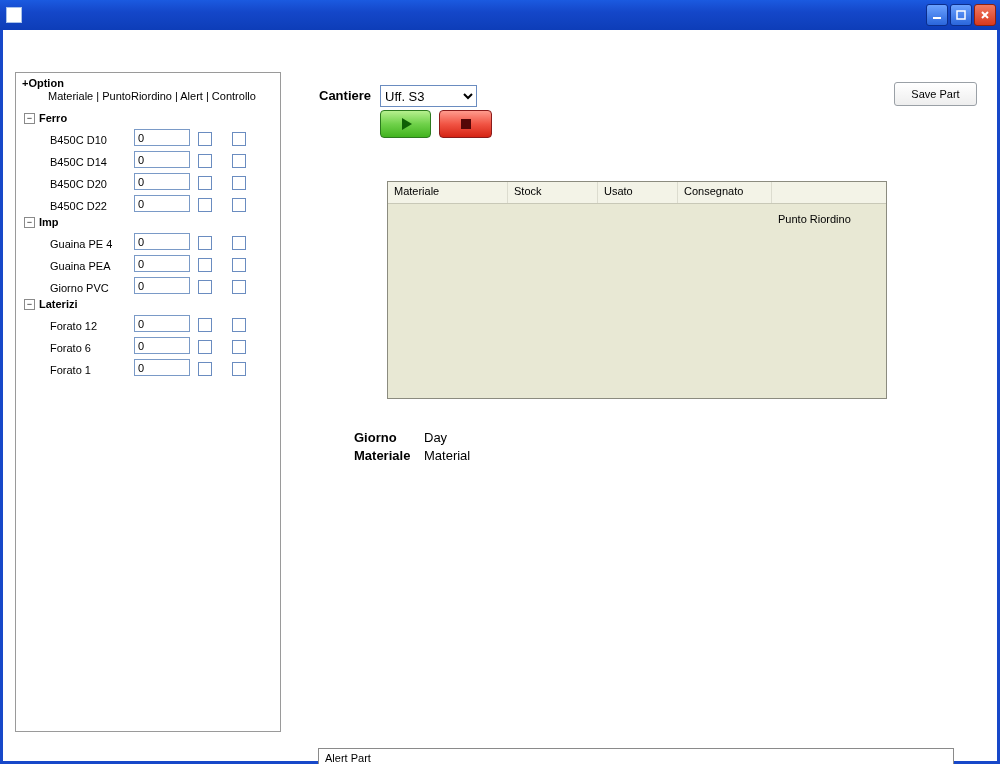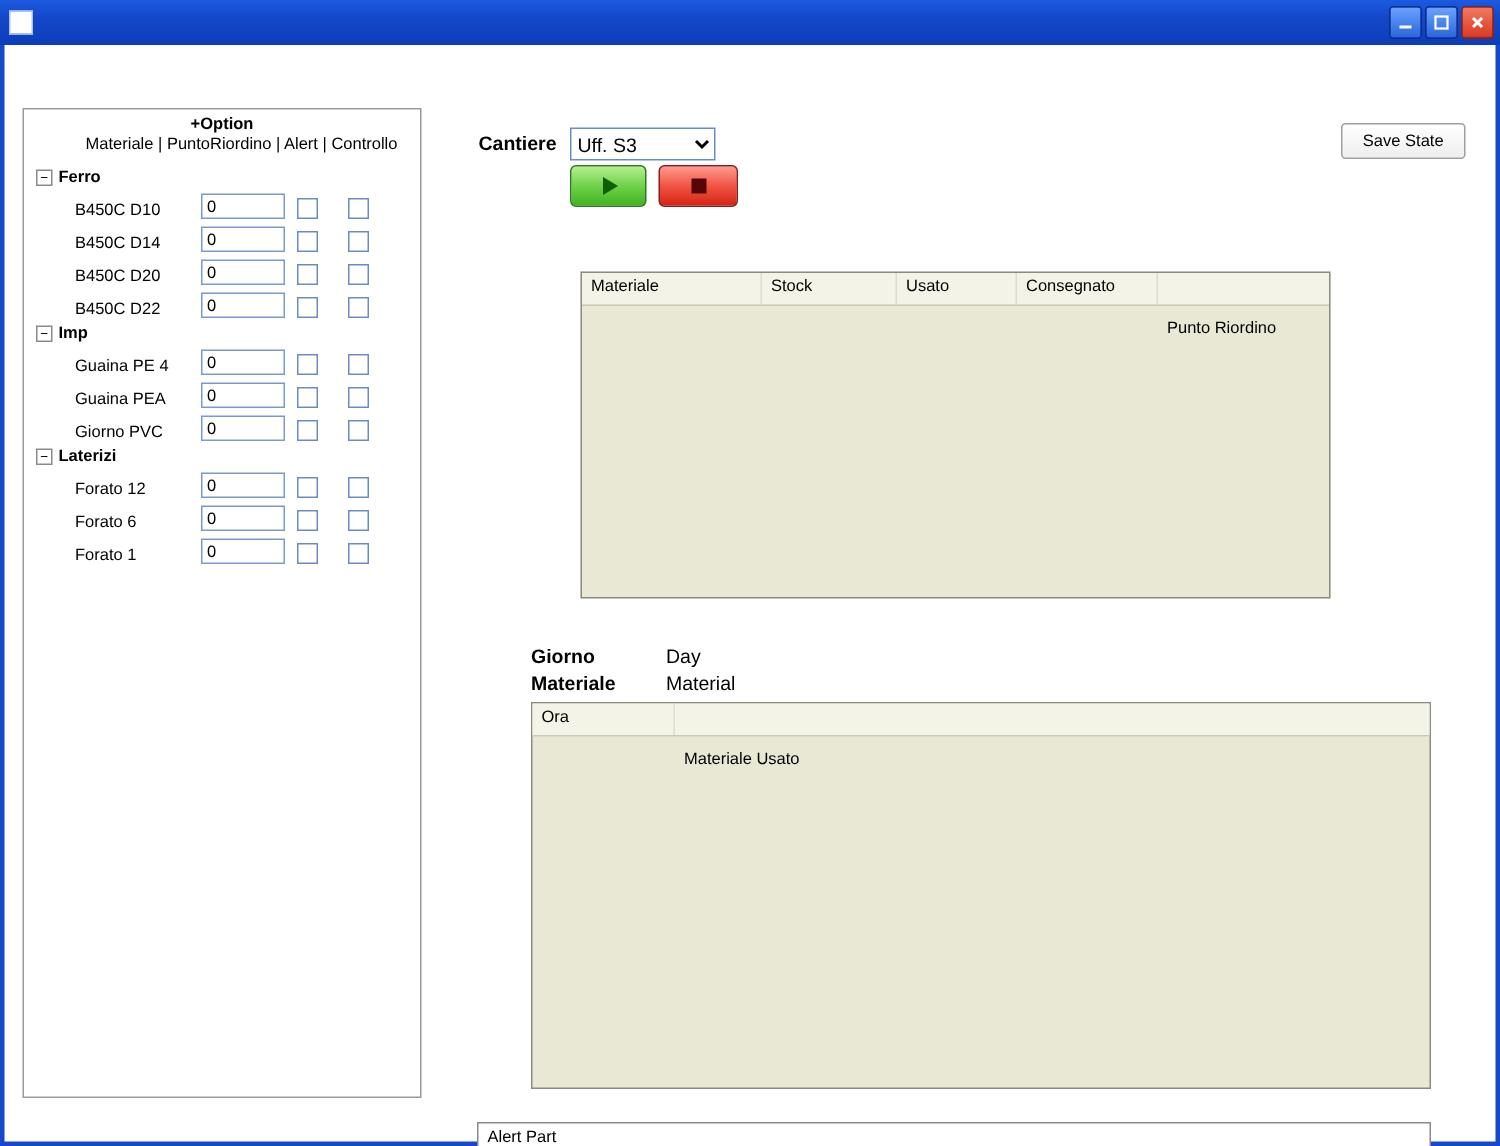--- a/index.html
+++ b/index.html
@@ -41,21 +41,21 @@
     padding: 10px;
   }
 
   
   .left-panel {
     position: absolute; left: 12px; top: 42px;
     width: 266px; height: 660px;
     border: 1px solid #9a9a9a;
     background: #fff;
   }
-  .opt-header { padding: 4px 6px 0 6px; text-align: center; }
+  .opt-header { padding: 4px 6px 0 6px; }
   .opt-title { font-weight: bold; }
   .opt-tabs { color: #000; padding-left: 26px; margin-top: 1px; }
   .tree { padding: 6px 6px 6px 8px; }
   .cat { margin-top: 4px; }
   .cat-head { display: flex; align-items: center; gap: 4px; cursor: default; }
   .minus {
     width: 11px; height: 11px; border: 1px solid #8a8a8a; display: inline-flex; align-items: center; justify-content: center; font-size: 9px; line-height: 0; background: #fff;
   }
   .cat-label { font-weight: bold; }
   .row { display: flex; align-items: flex-end; height: 20px; margin-top: 2px; padding-left: 26px; gap: 8px; }
@@ -109,21 +109,21 @@
   .grid-head { display: flex; background: #f3f3e7; border-bottom: 1px solid #c8c8b7; height: 22px; }
   .grid-head .col { padding: 3px 6px; border-right: 1px solid #dcdccf; }
   .grid-head .col:last-child { border-right: none; margin-top: 28px; }
   #grid1 .c1 { width: 120px; }
   #grid1 .c2 { width: 90px; }
   #grid1 .c3 { width: 80px; }
   #grid1 .c4 { width: 94px; }
   #grid1 .c5 { flex: 1; }
 
   
-  .kv { position: absolute; display: flex; gap: 20px; font-size: 13px; justify-content: center; }
+  .kv { position: absolute; display: flex; font-size: 13px; justify-content: center; }
   .kv .k { font-weight: bold; width: 70px; }
   .kv .v { }
   #kv1 { left: 351px; top: 400px; }
   #kv2 { left: 351px; top: 418px; }
 
   
   #grid2 { left: 351px; top: 438px; width: 600px; height: 258px; }
   #grid2 .c1 { width: 95px; }
   #grid2 .c2 { flex: 1; }
 
@@ -257,43 +257,37 @@
     <svg width="16" height="16">
         <polygon points="4,2 14,8 4,14" fill="#0e5f06"></polygon>
       </svg>
   </div>
   <div class="stop-btn">
     <svg width="14" height="14">
         <rect x="2" y="2" width="10" height="10" fill="#550707"></rect>
       </svg>
   </div>
 
-  <button class="save-btn">Save State</button>
+  <button class="save-btn">Save Part</button>
 
   <div class="grid" id="grid1">
     <div class="grid-head">
       <div class="col c1">Materiale</div>
       <div class="col c2">Stock</div>
       <div class="col c3">Usato</div>
       <div class="col c4">Consegnato</div>
       <div class="col c5">Punto Riordino</div>
     </div>
   </div>
 
   <div class="kv" id="kv1">
     <span class="k">Giorno</span>
     <span class="v">Day</span>
   </div>
   <div class="kv" id="kv2">
     <span class="k">Materiale</span>
     <span class="v">Material</span>
   </div>
 
-  <div class="grid" id="grid2">
-    <div class="grid-head">
-      <div class="col c1">Ora</div>
-      <div class="col c2">Materiale Usato</div>
-    </div>
-  </div>
 
   <div class="alert-box">Alert Part</div>
 
 </div>
 
 </body></html>

